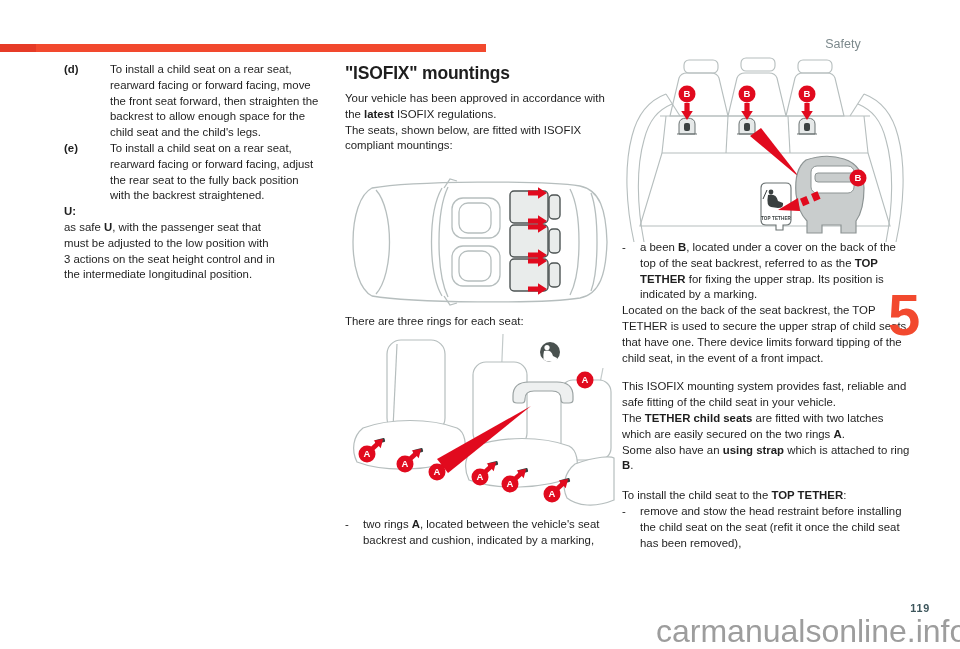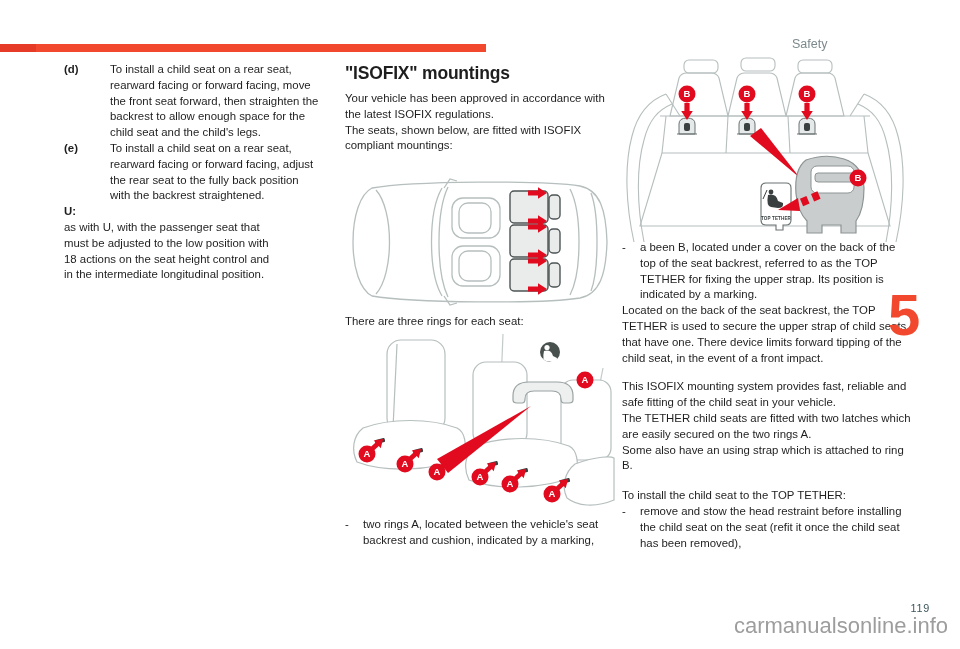--- a/index.html
+++ b/index.html
@@ -1,25 +1,25 @@
 <!DOCTYPE html>
 <html><head>
 <meta charset="utf-8">
 <style>
   html,body{margin:0;padding:0;background:#fff;}
   .page{position:relative;width:960px;height:649px;background:#fff;overflow:hidden;
         font-family:"Liberation Sans","DejaVu Sans",sans-serif;color:#1e1e1e;}
   .abs{position:absolute;}
   .bodytext{font-size:11.4px;line-height:15.8px;color:#1e1e1e;}
   .preline{white-space:pre-line;}
-  b{font-weight:normal;}
+  b{font-weight:bold;}
   
   .accent-a{left:0;top:44px;width:36px;height:8px;background:#e63b27;}
   .accent-b{left:36px;top:44px;width:450px;height:8px;background:#f2492e;}
-  .section-label{left:792px;top:37px;width:102px;text-align:left;font-size:12.5px;color:#7c898c;}
+  .section-label{left:792px;top:37px;width:102px;text-align:center;font-size:12.5px;color:#7c898c;}
   
   .left-col{left:64px;top:62px;width:258px;}
   .def-item{display:flex;}
   .def-label{width:46px;flex:none;font-weight:bold;}
   .def-text{width:212px;}
   
   .mid-heading{left:345px;top:63px;width:276px;font-size:17.5px;font-weight:bold;letter-spacing:-0.2px;}
   .mid-intro{left:345px;top:91px;width:278px;}
   .svg-topview{left:348px;top:176px;}
   .mid-caption{left:345px;top:314px;width:278px;}
@@ -29,23 +29,23 @@
   .bullet-marker{width:18px;flex:none;}
   .bullet-text{flex:1;}
   
   .svg-boot{left:620px;top:56px;}
   .right-text{left:622px;top:240px;width:292px;}
   .right-text p{margin:0;}
   .gap13{margin-top:13px !important;}
   .gap14{margin-top:14px !important;}
   
   .chapter-num{left:888px;top:286px;font-size:58px;line-height:1;font-weight:bold;color:#f2492e;}
-  .page-num{left:874px;top:602px;width:56px;text-align:right;font-size:10.8px;font-weight:normal;
+  .page-num{left:874px;top:602px;width:56px;text-align:right;font-size:10.8px;font-weight:bold;
             color:#3d565c;letter-spacing:0.8px;}
-  .watermark{left:656px;top:613px;width:292px;text-align:right;font-size:22px;color:#9d9d9d;}
+  .watermark{left:656px;top:613px;width:292px;text-align:right;font-size:32px;color:#9d9d9d;}
   svg text.badge-letter{font-family:"Liberation Sans",sans-serif;font-size:9.5px;font-weight:bold;fill:#fff;}
   svg text.tt-label{font-family:"Liberation Sans",sans-serif;font-size:4.6px;font-weight:bold;fill:#3a4040;letter-spacing:0.1px;}
 </style>
 </head>
 <body>
 
 <div class="page">
 
   <div class="abs accent-a"></div>
   <div class="abs accent-b"></div>
@@ -57,21 +57,21 @@
       <span class="def-text"><span>To install a child seat on a rear seat, rearward facing or forward facing, move the front seat forward, then straighten the backrest to allow enough space for the child seat and the child's legs.</span></span>
     </div>
     <div class="def-item">
       <span class="def-label">(e)</span>
       <span class="def-text"><span>To install a child seat on a rear seat, rearward facing or forward facing, adjust the rear seat to the fully back position with the backrest straightened.</span></span>
     </div>
     <div class="def-item">
       <span class="def-label">U:</span>
     </div>
     <div class="def-item">
-      <span class="def-text"><span>as with </span><b>U</b><span>, with the passenger seat that must be adjusted to the low position with 18 actions on the seat height control and in the intermediate longitudinal position.</span></span>
+      <span class="def-text"><span>as safe </span><b>U</b><span>, with the passenger seat that must be adjusted to the low position with 3 actions on the seat height control and in the intermediate longitudinal position.</span></span>
     </div>
   </div>
 
   <div class="abs mid-heading">"ISOFIX" mountings</div>
   <p class="abs mid-intro bodytext preline" style="margin:0"><span>Your vehicle has been approved in accordance with the </span><b>latest</b><span> ISOFIX regulations.
 The seats, shown below, are fitted with ISOFIX compliant mountings:</span></p>
 
   <svg class="abs svg-topview" width="264" height="132" viewBox="0 0 264 132">
     <defs>
       <path id="arrR" d="M0,-2.6 H10 V-5.8 L19,0 L10,5.8 V2.6 H0 Z"></path>

